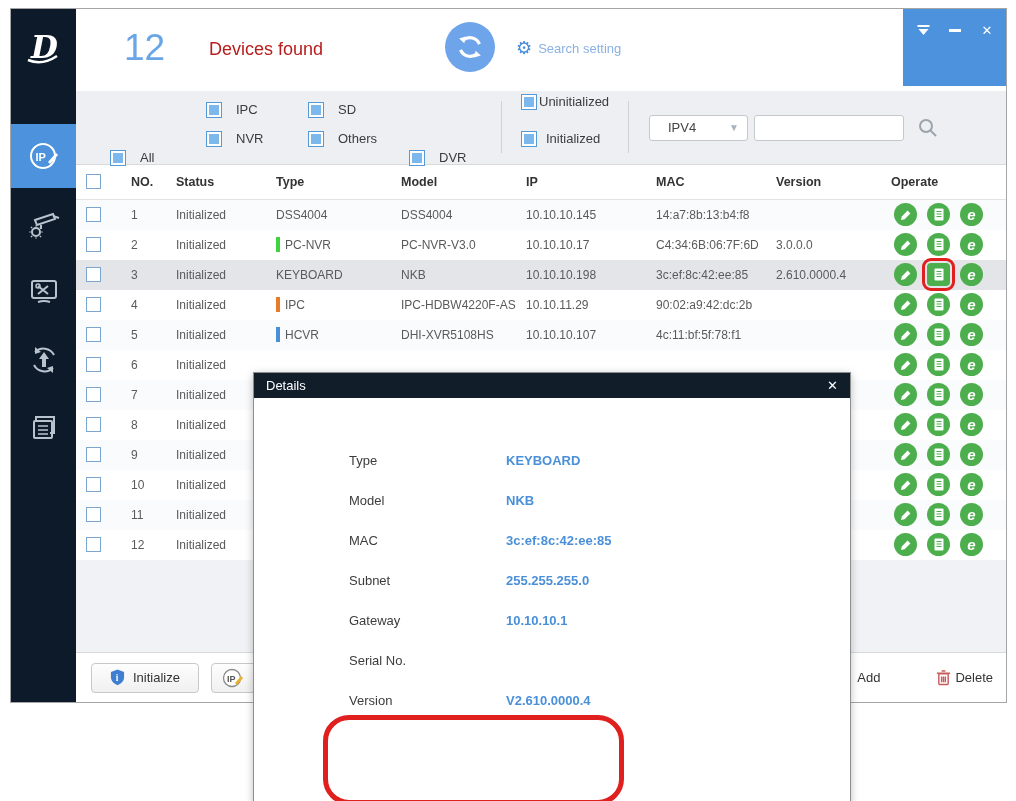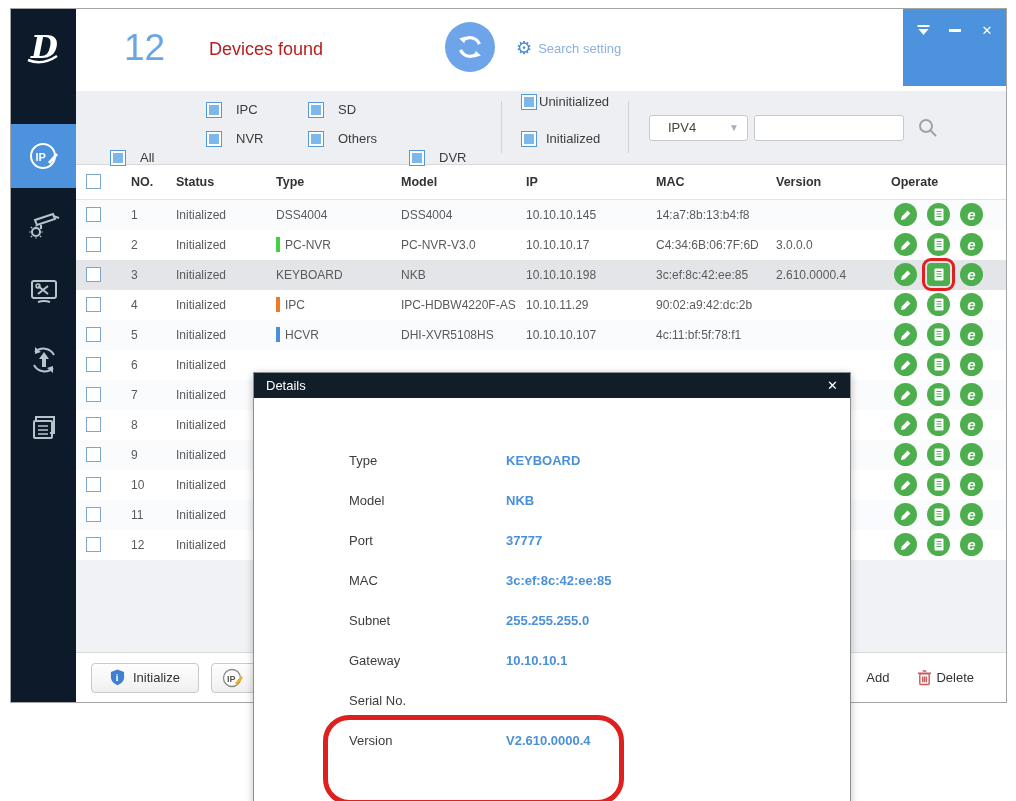--- a/index.html
+++ b/index.html
@@ -55,21 +55,21 @@
   .ops { display:flex; gap:10px; padding-left:3px; }
   .op { width:23px; height:23px; border-radius:50%; background:#4cae4c; display:flex; align-items:center; justify-content:center; color:#fff; cursor:pointer; flex-shrink:0; }
   .op .e { font-style:italic; font-weight:bold; font-size:15px; line-height:15px; }
   .redbox { outline:3px solid #e01f1f; outline-offset:2px; border-radius:4px; }
 
   
   .footbar { height:50px; border-top:1px solid #d9d9d9; background:#fff; display:flex; align-items:center; position:relative; }
   .btn { height:30px; border:1px solid #c9c9c9; border-radius:4px; background:linear-gradient(#fefefe,#f0f0f0); display:flex; align-items:center; gap:8px; padding:0 18px; font-size:13px; color:#333; cursor:pointer; }
   .btn-init { margin-left:15px; }
   .btn-ip { margin-left:12px; width:90px; justify-content:flex-start; padding:0 10px; }
-  .foot-right { position:absolute; right:32px; display:flex; align-items:center; gap:0; }
+  .foot-right { position:absolute; right:13px; display:flex; align-items:center; gap:28px; }
   .add-lbl { font-size:13px; color:#333; cursor:pointer; margin-right:28px; }
   .del { display:flex; align-items:center; gap:4px; font-size:13px; color:#333; cursor:pointer;text-align:right; }
 
   
   .modal { position:absolute; left:253px; top:340px; width:598px; height:449px; background:#fff; border:1px solid #8f8f8f; box-shadow:0 2px 8px rgba(0,0,0,.25); z-index:10;margin-top:32px; }
   .modal-title { height:25px; background:#121d2a; color:#fff; font-size:13px; display:flex; align-items:center; justify-content:space-between; padding:0 12px; }
   .modal-close { color:#fff; cursor:pointer; font-size:13px; }
   .modal-body { padding-top:42px; }
   .mrow { height:40px; display:flex; align-items:center; }
   .mlabel { width:157px; margin-left:95px; font-size:13px; color:#3c3c3c; }
@@ -822,24 +822,20 @@
     <div class="modal-body" id="modal-body">
         <div class="mrow">
           <span class="mlabel">Type</span>
           <span class="mvalue">KEYBOARD</span>
         </div>
         <div class="mrow">
           <span class="mlabel">Model</span>
           <span class="mvalue">NKB</span>
         </div>
         <div class="mrow">
-          <span class="mlabel">Port</span>
-          <span class="mvalue">37777</span>
-        </div>
-        <div class="mrow">
           <span class="mlabel">MAC</span>
           <span class="mvalue">3c:ef:8c:42:ee:85</span>
         </div>
         <div class="mrow">
           <span class="mlabel">Subnet</span>
           <span class="mvalue">255.255.255.0</span>
         </div>
         <div class="mrow">
           <span class="mlabel">Gateway</span>
           <span class="mvalue">10.10.10.1</span>

